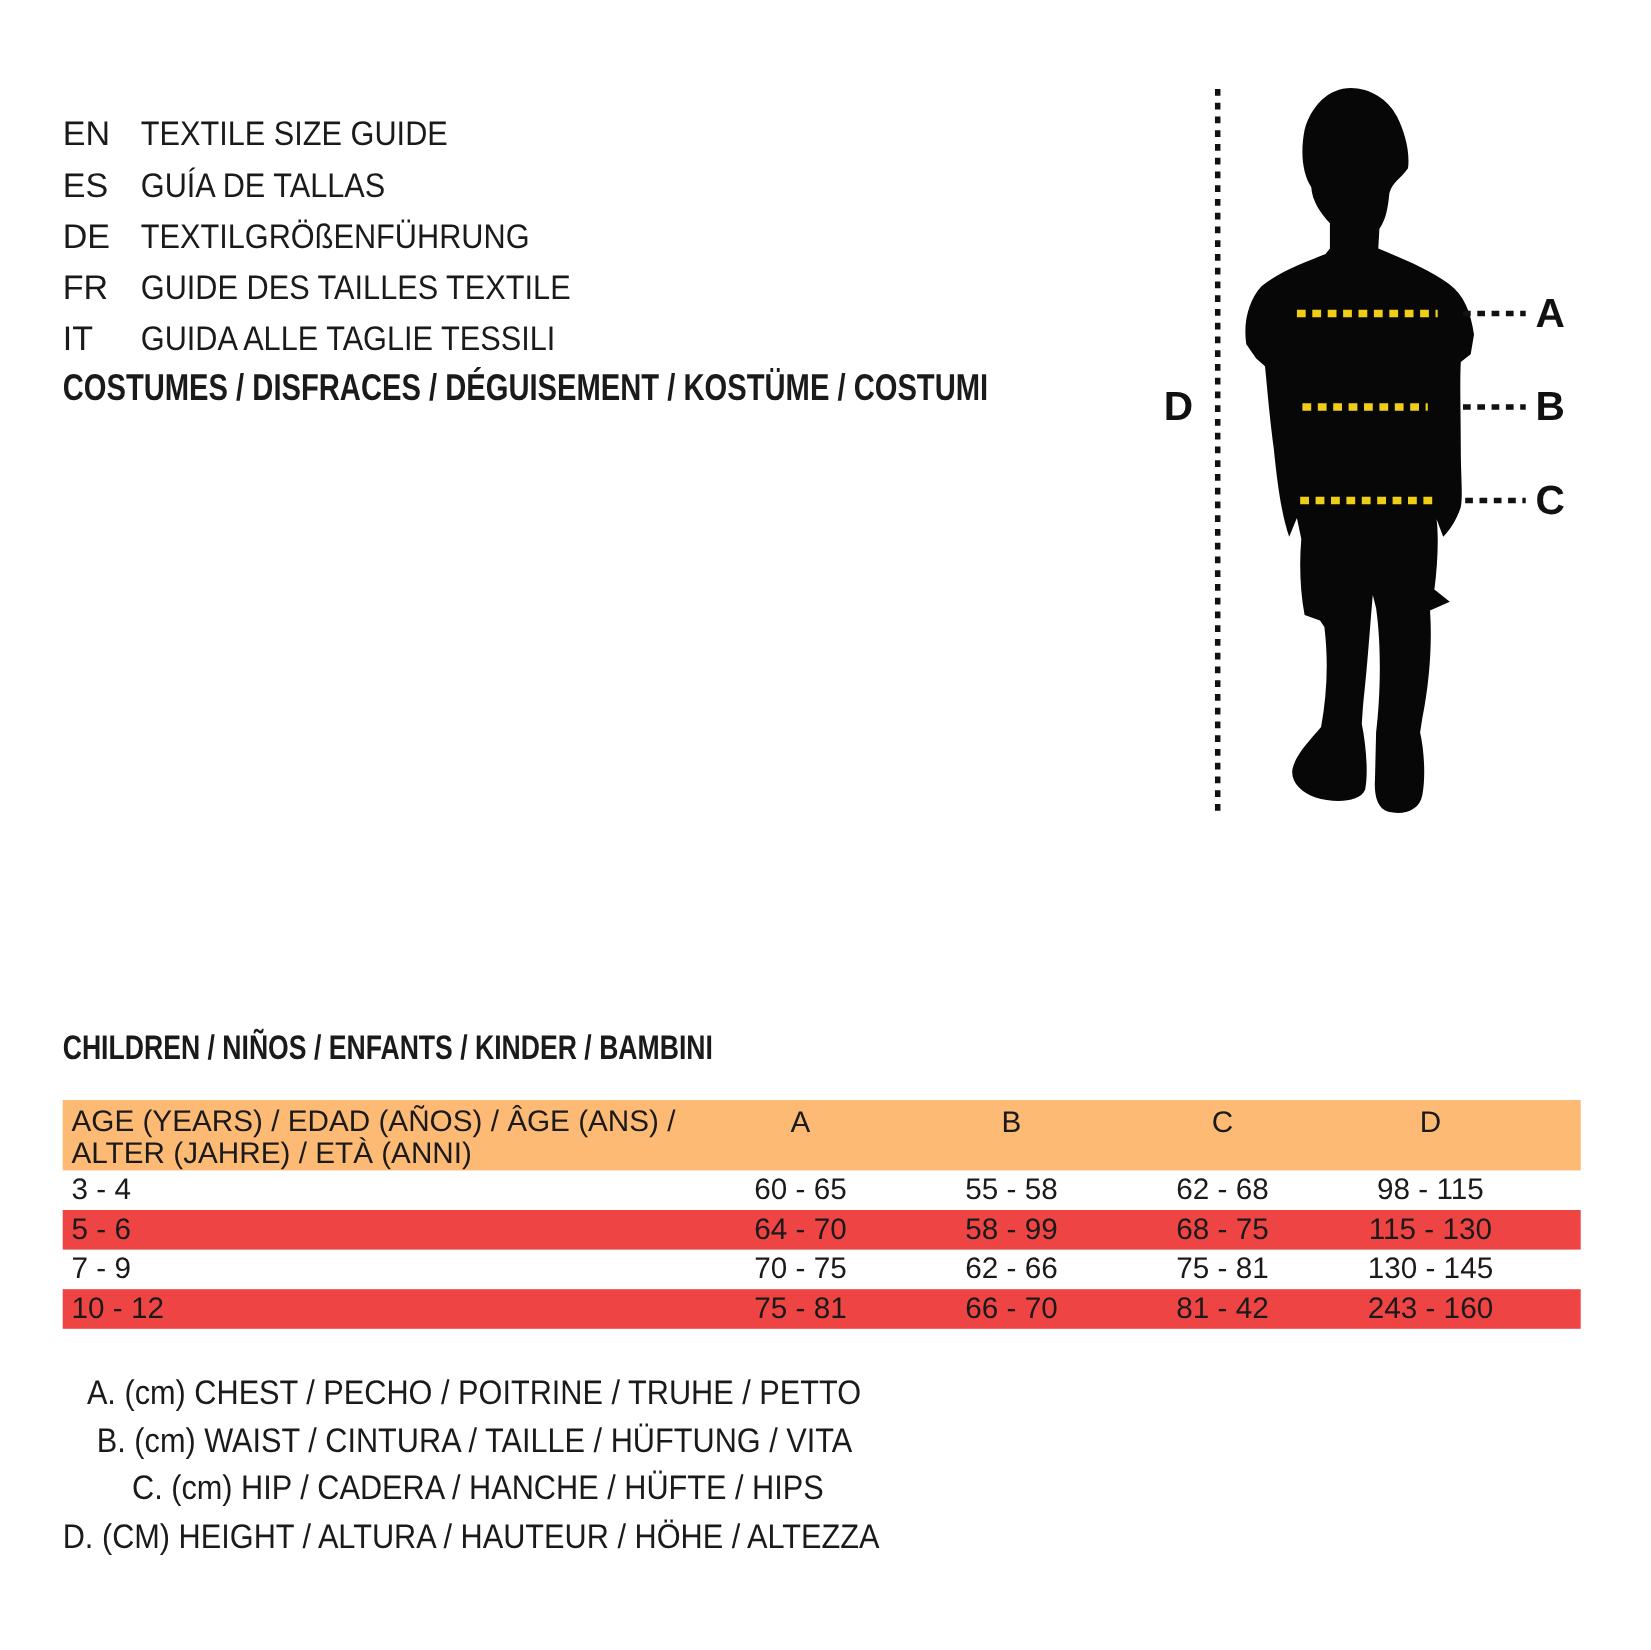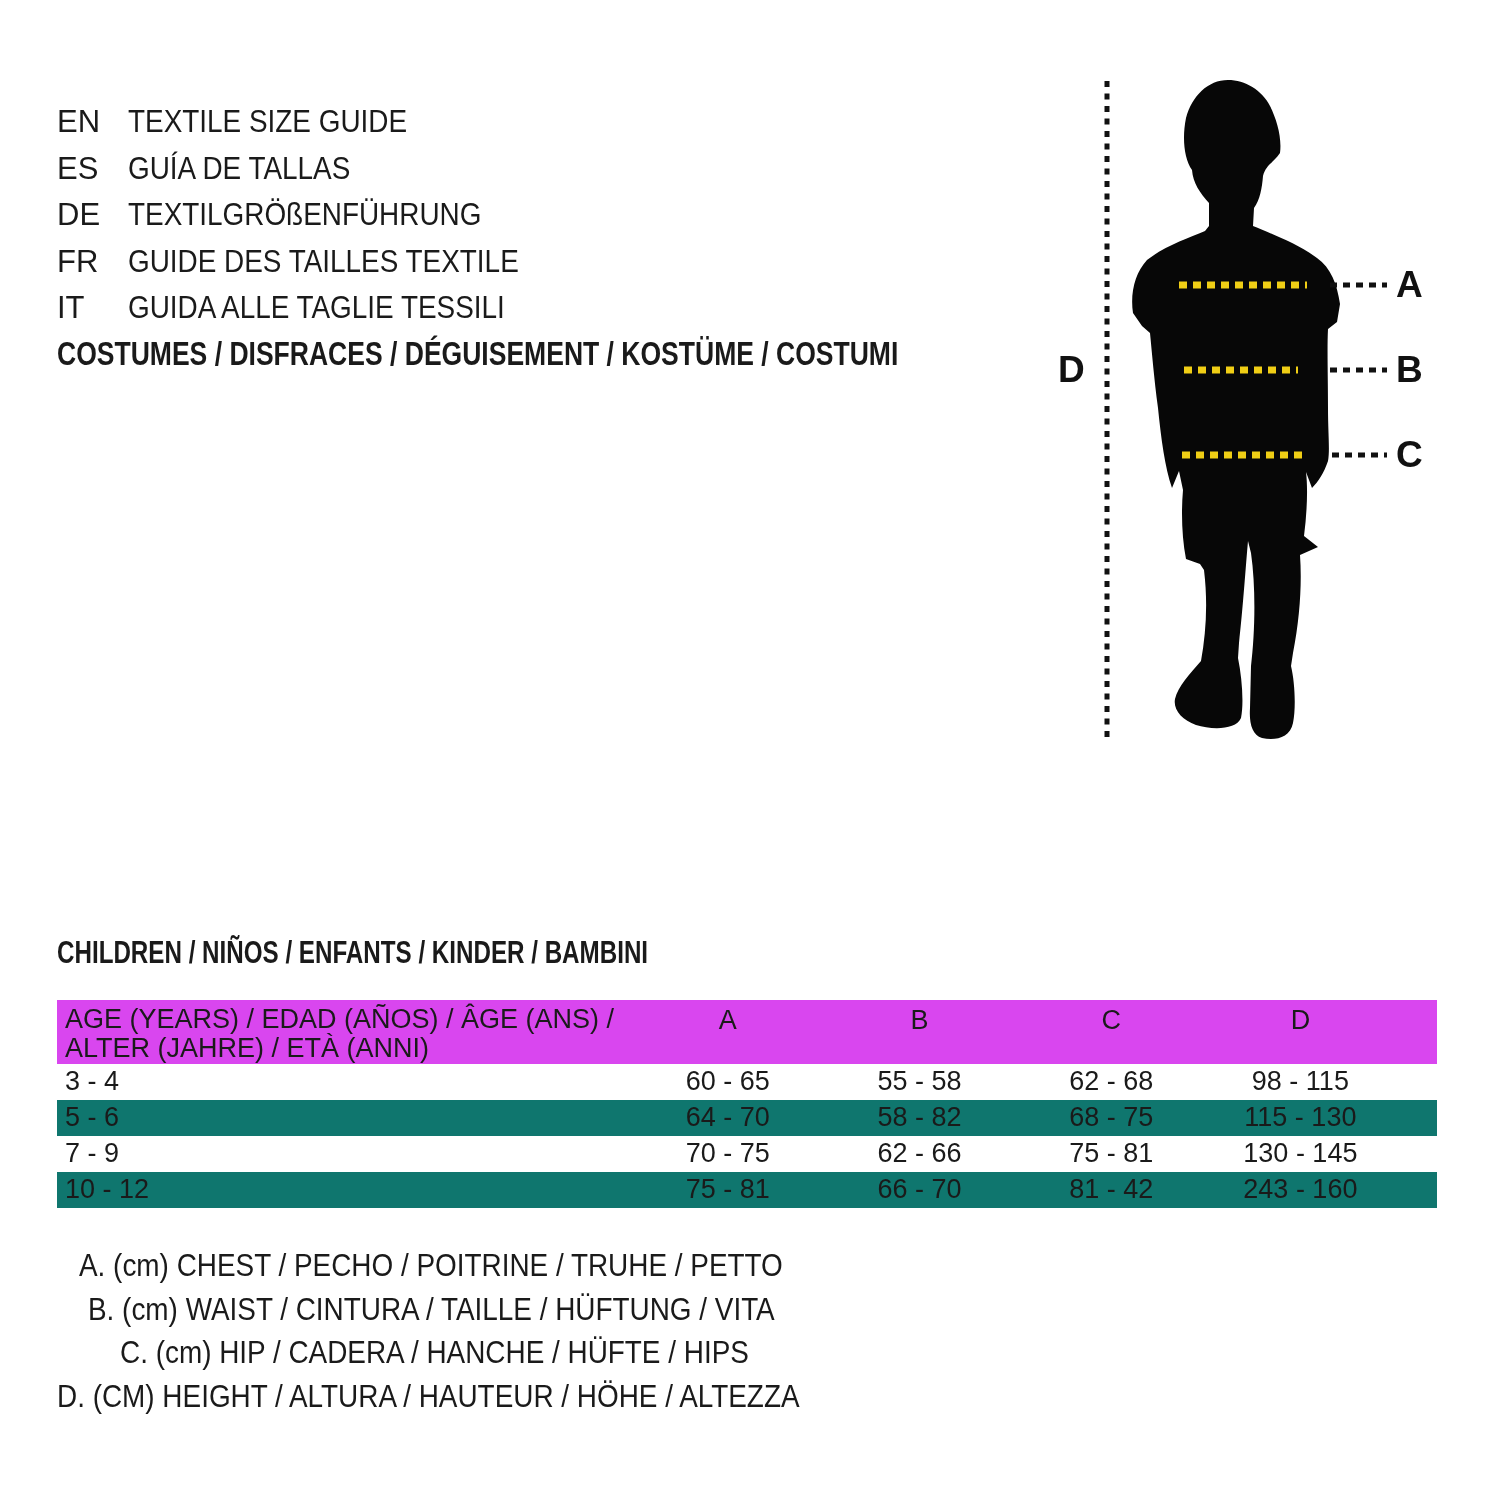--- a/index.html
+++ b/index.html
@@ -33,30 +33,30 @@
 
   
   .children-title {
     position: absolute; left: 57px; top: 933px;
     font-size: 31px; line-height: 40px; white-space: nowrap;
   }
 
   
   .size-table { position: absolute; left: 57px; top: 1000px; width: 1380px; }
   .thead {
-    position: relative; height: 64px; background: #d946ef;
+    position: relative; height: 64px; background: #fdba74;
     font-size: 27px; line-height: 29px;
   }
   .age-head { padding: 5px 0 0 8px; }
   .col-letter {
     position: absolute; top: 6px; transform: translateX(-50%);
     font-size: 27px; line-height: 29px;
   }
   .trow { position: relative; height: 36px; line-height: 34.5px; font-size: 27px; }
-  .trow.alt { background: #0f766e; }
+  .trow.alt { background: #ef4444; }
   .age-cell { display: inline-block; padding-left: 8px; }
   .val-cell { position: absolute; top: 0; transform: translateX(-50%); white-space: nowrap; }
   .c-a { left: 48.6%; } .c-b { left: 62.5%; } .c-c { left: 76.4%; } .c-d { left: 90.1%; }
 
   
   .legend { position: absolute; left: 57px; top: 1244px; text-align: center; }
   .legend-row { height: 43.5px; line-height: 43.5px; font-size: 31px; }
 </style>
 </head>
 <body>
@@ -175,21 +175,21 @@
     <div class="trow">
       <span class="age-cell">3 - 4</span>
       <span class="val-cell c-a">60 - 65</span>
       <span class="val-cell c-b">55 - 58</span>
       <span class="val-cell c-c">62 - 68</span>
       <span class="val-cell c-d">98 - 115</span>
     </div>
     <div class="trow alt">
       <span class="age-cell">5 - 6</span>
       <span class="val-cell c-a">64 - 70</span>
-      <span class="val-cell c-b">58 - 82</span>
+      <span class="val-cell c-b">58 - 99</span>
       <span class="val-cell c-c">68 - 75</span>
       <span class="val-cell c-d">115 - 130</span>
     </div>
     <div class="trow">
       <span class="age-cell">7 - 9</span>
       <span class="val-cell c-a">70 - 75</span>
       <span class="val-cell c-b">62 - 66</span>
       <span class="val-cell c-c">75 - 81</span>
       <span class="val-cell c-d">130 - 145</span>
     </div>

